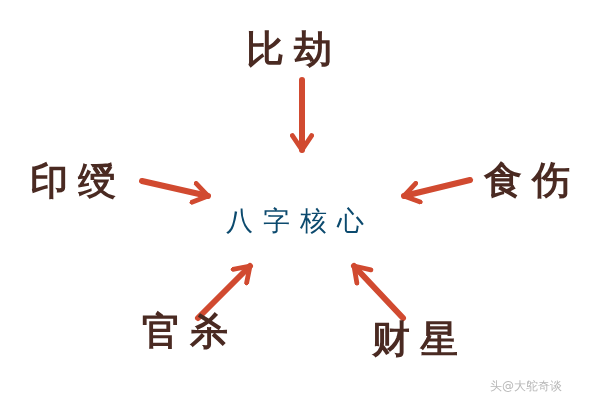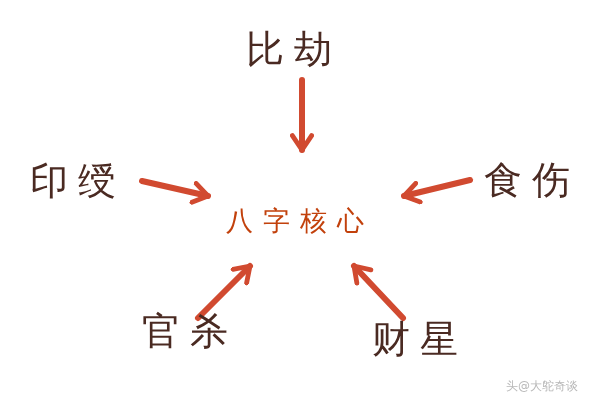--- a/index.html
+++ b/index.html
@@ -2,29 +2,29 @@
 <html><head>
 <meta charset="utf-8">
 <style>
   html, body { margin: 0; padding: 0; }
   body {
     width: 600px; height: 400px; overflow: hidden;
     background: #ffffff; position: relative;
     font-family: "DejaVu Sans", sans-serif;
   }
   .node {
-    position: absolute; color: #4a2a22; font-weight: normal;
+    position: absolute; color: #4a2a22; font-weight: bold;
     font-size: 38px; letter-spacing: 10px; white-space: nowrap;
   }
   .center {
-    position: absolute; color: #c2410c; font-size: 27px;
+    position: absolute; color: #0c4a6e; font-size: 27px;
     letter-spacing: 10px; white-space: nowrap; font-weight: normal; font-family: Liberation Serif, serif;
   }
   .watermark {
-    position: absolute; color: #b8b8b8; font-size: 12px; white-space: nowrap; margin-left: 16px;
+    position: absolute; color: #b8b8b8; font-size: 12px; white-space: nowrap;
   }
   svg.arrows { position: absolute; left: 0; top: 0; }
 </style>
 </head>
 <body>
 
 <svg class="arrows" width="600" height="400">
   <defs>
     <marker id="ah" viewBox="0 0 10 10" refX="7" refY="5" markerWidth="4" markerHeight="4" orient="auto">
       <path d="M1,1 L7,5 L1,9" fill="none" stroke="#d14a30" stroke-width="2" stroke-linecap="round" stroke-linejoin="round"></path>

